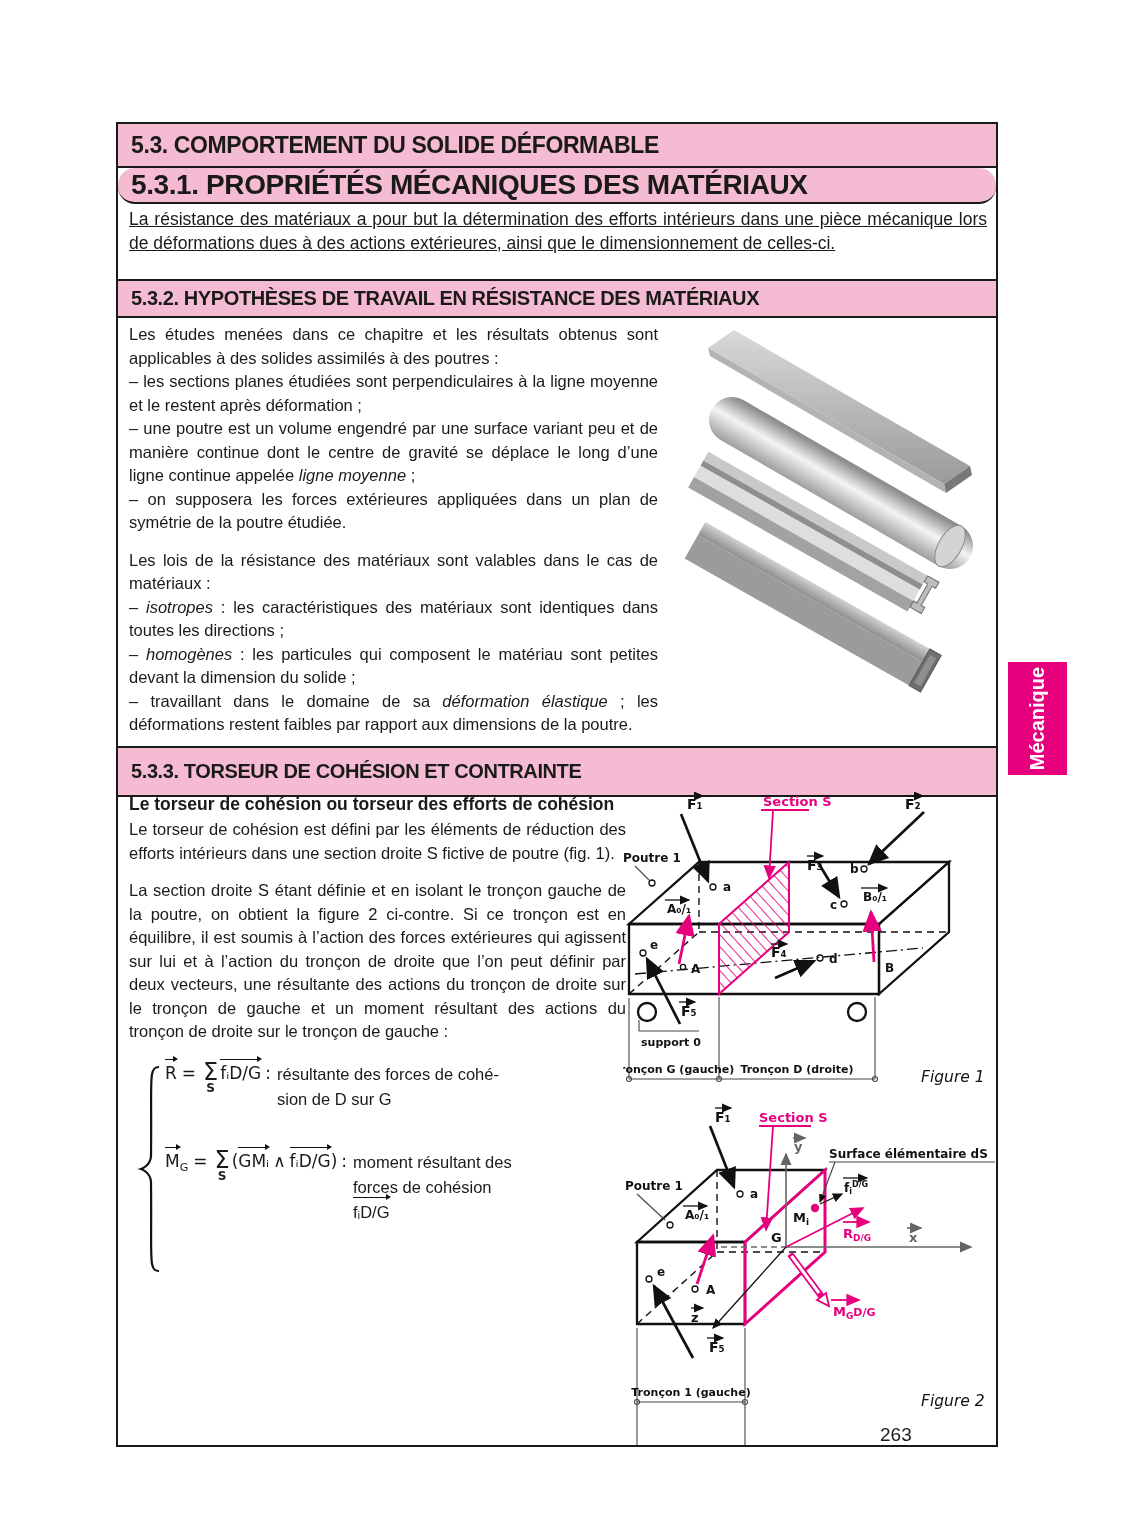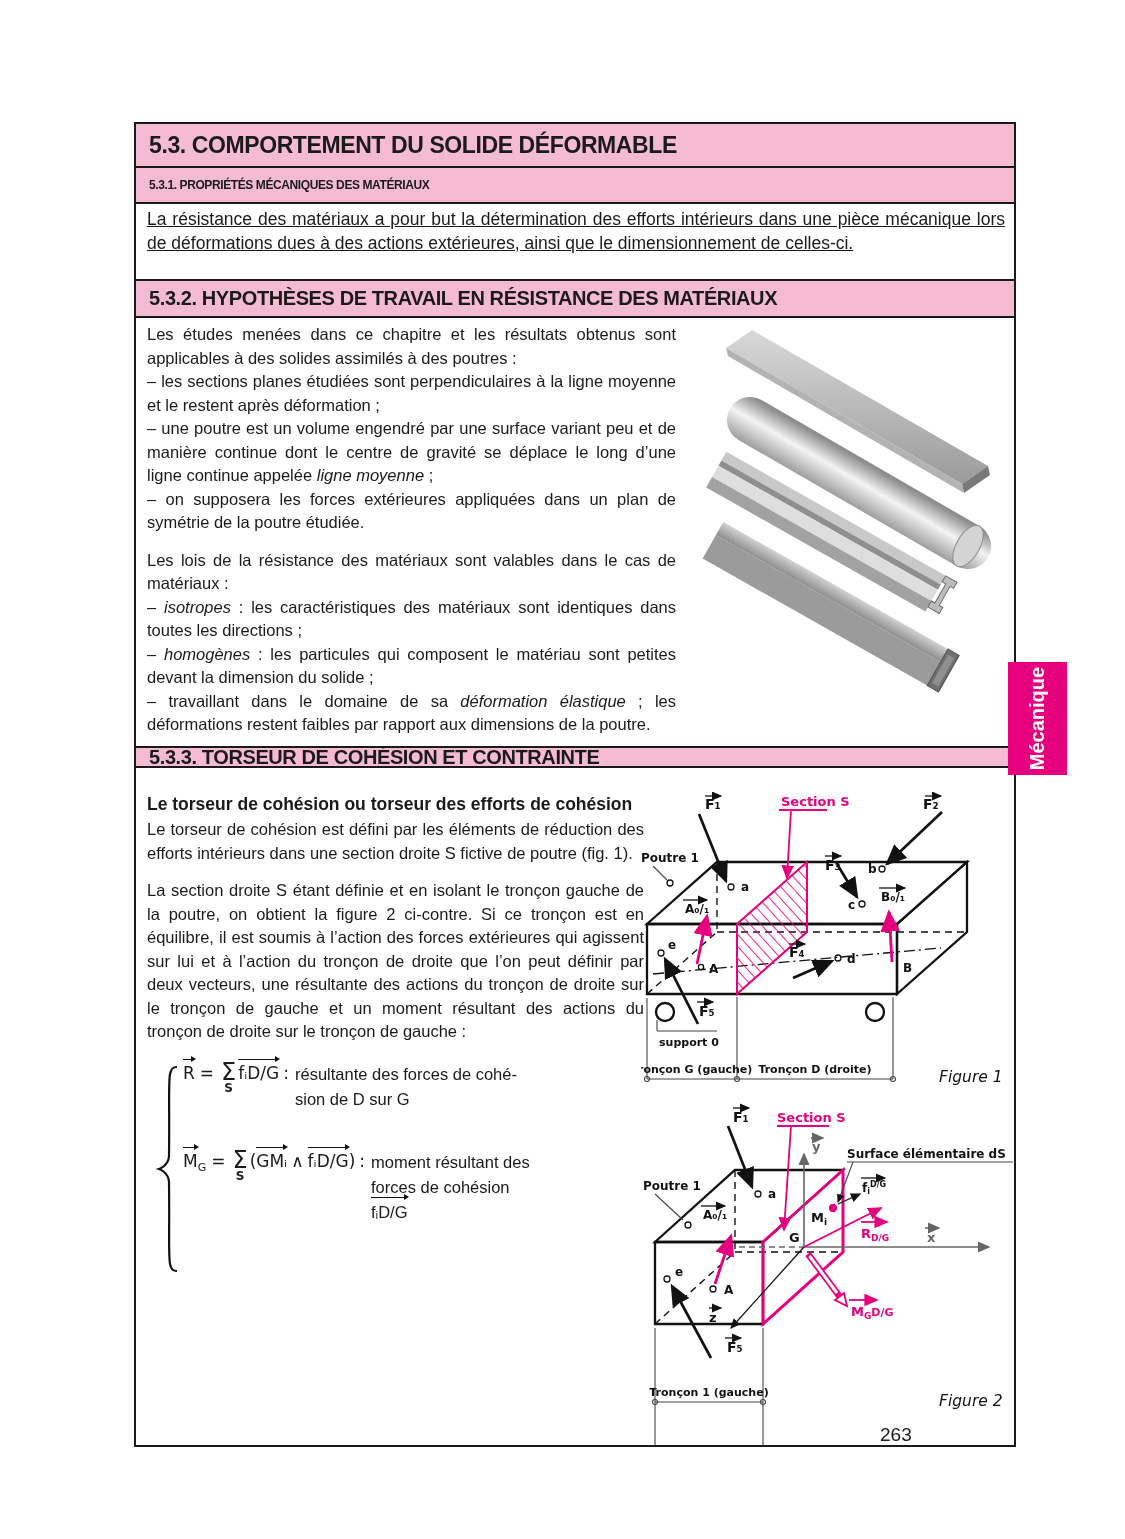--- a/index.html
+++ b/index.html
@@ -1,26 +1,26 @@
 <!DOCTYPE html>
 <html><head>
 <meta charset="utf-8">
 <style>
   html,body{margin:0;padding:0;background:#ffffff;}
   #canvas{position:relative;width:1125px;height:1539px;background:#fff;
           font-family:"Liberation Sans",sans-serif;color:#1a1a1a;overflow:hidden;}
-  #main-box{position:absolute;left:134px;top:122px;width:882px;height:1325px;
+  #main-box{position:absolute;left:116px;top:122px;width:882px;height:1325px;
             border:2.5px solid #1a1a1a;background:#fff;box-sizing:border-box;overflow:hidden;}
   .bar{position:absolute;left:0;width:100%;background:#F5BBD2;box-sizing:border-box;
        border-bottom:2.5px solid #1a1a1a;display:flex;align-items:center;
        padding-left:13px;font-weight:bold;letter-spacing:-0.4px;}
   #bar-53{top:0;height:44px;font-size:23px;}
-  #bar-531{top:44px;height:36px;font-size:12px;}
+  #bar-531{top:44px;height:36px;font-size:28px;border-radius:17px;}
   #bar-532{top:155px;height:39px;font-size:20px;border-top:2.5px solid #1a1a1a;}
-  #bar-533{top:622px;height:22px;font-size:20px;border-top:2.5px solid #1a1a1a;}
+  #bar-533{top:622px;height:51px;font-size:20px;border-top:2.5px solid #1a1a1a;}
   #para-531{position:absolute;left:11px;top:84px;width:858px;font-size:17.5px;
             line-height:23.5px;text-align:justify;text-decoration:underline;}
   #col-532{position:absolute;left:11px;top:199px;width:529px;font-size:16.5px;
            line-height:23.5px;text-align:justify;}
   #col-533{position:absolute;left:11px;top:668px;width:497px;font-size:16.5px;
            line-height:23.5px;text-align:justify;}
   #col-532 p,#col-533 p{margin:0;}
   .spacer{height:14px;}
   .it{font-style:italic;}
   .subhead{font-weight:bold;font-size:17.5px;line-height:24px;text-align:left;margin-bottom:2px;}

